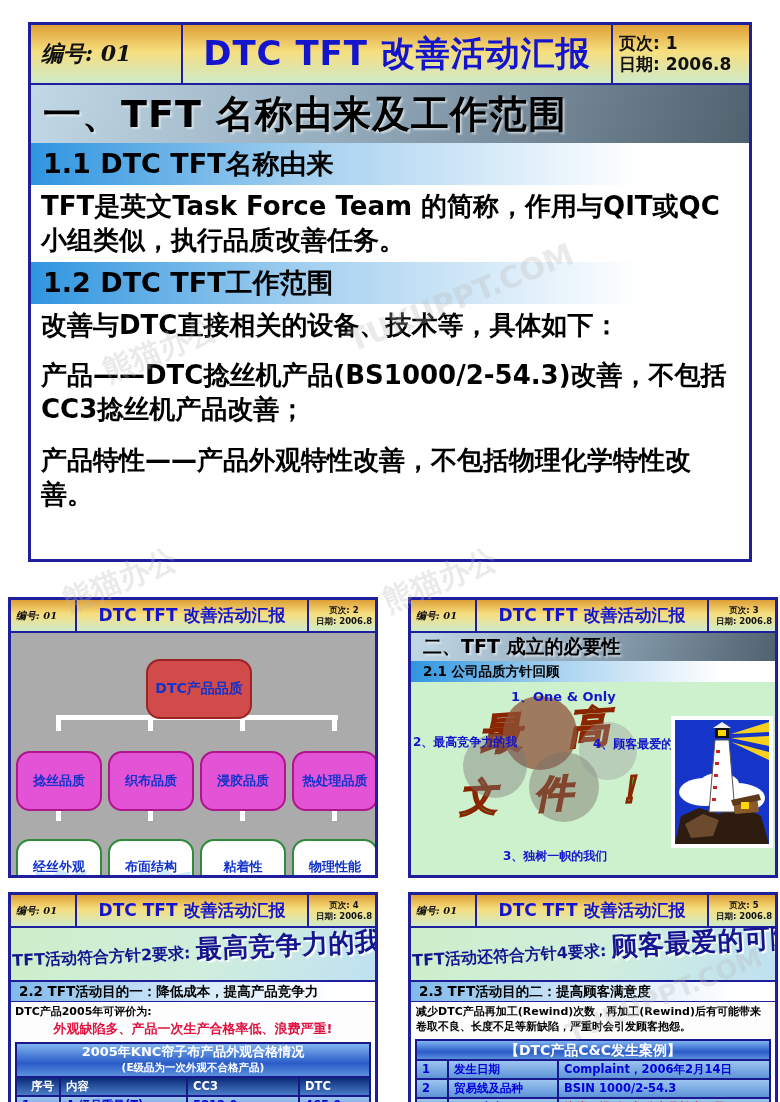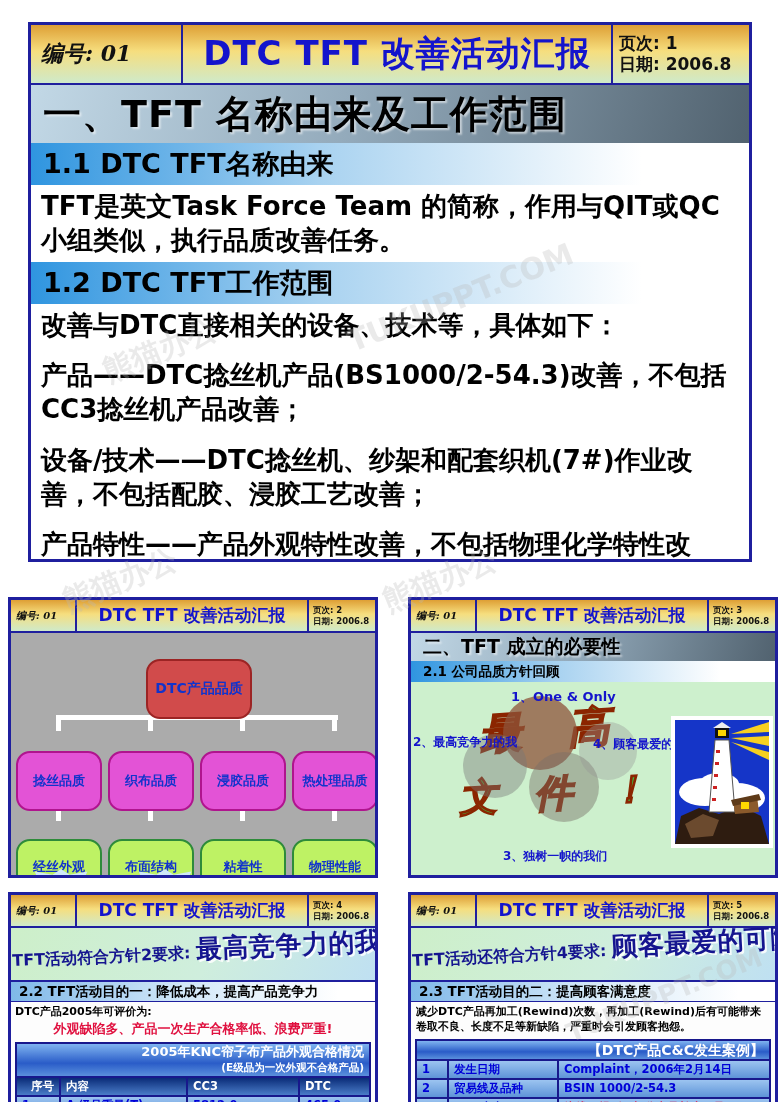--- a/index.html
+++ b/index.html
@@ -43,30 +43,30 @@
   #slide1 .secband { height:42px; font-size:27px; }
 
   #slide1 .body1 { padding:4px 10px 0 10px; }
   #slide1 .para { font-size:26px; font-weight:900; color:#000; line-height:1.32; margin-bottom:4px; }
   #slide1 .para.gap { margin-top:16px; }
 
   
   .slide-sm .hdr { height:33px; border-bottom-width:2px; }
   .slide-sm .hdr-code { width:64px; font-size:10px; padding-left:5px; }
   .slide-sm .hdr-title { font-size:17px; }
-  .slide-sm .hdr-meta { width:66px; font-size:8.5px; line-height:1.2; padding-left:4px; }
+  .slide-sm .hdr-meta { width:66px; font-size:8.5px; line-height:1.2; padding-left:4px;align-items:center; }
 
   
   #slide2 { left:8px; top:597px; width:370px; height:281px; }
   #slide2 .body2 { position:relative; width:100%; height:243px; background:#ababab; }
   .org-box { position:absolute; display:flex; align-items:center; justify-content:center;
     border-radius:14px; font-weight:900; color:#1133cc; text-align:center;margin-top:20px; }
   .org-root { left:135px; top:6px; width:106px; height:60px; background:#d14b4b; border:2px solid #9c2424; font-size:14px; }
   .org-l2 { top:98px; width:86px; height:60px; background:#e353d6; border:2px solid #b0148e; font-size:13px; }
-  .org-l3 { top:186px; width:86px; height:56px; background:#bef264; border:2px solid #2e8b3a; font-size:13px; }
+  .org-l3 { top:186px; width:86px; height:56px; background:#ffffff; border:2px solid #2e8b3a; font-size:13px; }
   .conn { position:absolute; background:#ffffff; }
   .badge-star { position:absolute; left:-4px; bottom:-8px; width:94px; height:32px;
     display:flex; align-items:center; justify-content:center;
     background:#cfe9f8; filter:drop-shadow(0 0 2px #ffffff);
     clip-path:polygon(50% 0%,59% 18%,78% 8%,75% 28%,96% 26%,84% 42%,100% 50%,84% 58%,96% 74%,75% 72%,78% 92%,59% 82%,50% 100%,41% 82%,22% 92%,25% 72%,4% 74%,16% 58%,0% 50%,16% 42%,4% 26%,25% 28%,22% 8%,41% 18%);
     color:#cc2200; font-size:9px; font-weight:900; }
 
   
   #slide3 { left:408px; top:597px; width:370px; height:281px; }
   #slide3 .titleband { height:28px; font-size:19px; }
@@ -89,21 +89,21 @@
     text-shadow:2px 2px 0 rgba(255,255,255,0.85); letter-spacing:0.5px; }
   .secband-sm { display:flex; align-items:center; padding-left:8px; height:22px;
     background:linear-gradient(90deg,#7fb8e8 0%,#cfe6f8 45%,#ffffff 90%);
     color:#000; font-weight:900; font-size:13.5px;
     border-top:2px solid #1f1f9e; border-bottom:1px solid #1f1f9e; }
 
   .ktable { width:calc(100% - 8px); margin:2px 4px 0 4px; border-collapse:collapse;
     border:2px solid #18188c; }
   .ktable td, .ktable th { border:2px solid #18188c; padding:1px 5px; }
   .t-title { background:linear-gradient(180deg,#7fb4f0 0%,#2a5cc8 60%,#5a90dc 100%);
-    color:#ffffff; font-weight:900; text-align:right; font-size:13px; line-height:1.15; }
+    color:#ffffff; font-weight:900; text-align:center; font-size:13px; line-height:1.15; }
   .t-title .sub { font-size:10.5px; font-weight:bold; }
   .t-head { background:linear-gradient(180deg,#0a2c78 0%,#4a7cc8 100%);
     color:#ffffff; font-weight:900; font-size:11.5px; text-align:left; }
   .t-row td { background:linear-gradient(180deg,#9cc4f0 0%,#5e94d8 100%);
     color:#0000d8; font-weight:900; font-size:11.5px; border-top:2px solid #ecaec6; }
   .t-row td.red { color:#e01040; }
 
   #slide4 { left:8px; top:892px; width:370px; height:214px; }
   #slide4 .body4 { background:#fdfdfd; }
   .intro-line { font-size:11px; font-weight:900; color:#000; padding:2px 17px 0 4px; }
@@ -135,21 +135,20 @@
     </div>
     <div class="titleband">一、TFT 名称由来及工作范围</div>
     <div class="secband">1.1  DTC TFT名称由来</div>
     <div class="body1">
       <div class="para">TFT是英文Task Force Team 的简称，作用与QIT或QC小组类似，执行品质改善任务。</div>
     </div>
     <div class="secband">1.2  DTC TFT工作范围</div>
     <div class="body1">
       <div class="para">改善与DTC直接相关的设备、技术等，具体如下：</div>
       <div class="para gap">产品——DTC捻丝机产品(BS1000/2-54.3)改善，不包括CC3捻丝机产品改善；</div>
-      <div class="para gap">设备/技术——DTC捻丝机、纱架和配套织机(7#)作业改善，不包括配胶、浸胶工艺改善；</div>
       <div class="para gap">产品特性——产品外观特性改善，不包括物理化学特性改善。</div>
     </div>
   </div>
 
   <div class="slide slide-sm" id="slide2">
     <div class="hdr">
       <div class="hdr-code">编号: 01</div>
       <div class="hdr-title">DTC TFT 改善活动汇报</div>
       <div class="hdr-meta">
         <span>页次: 2</span>

